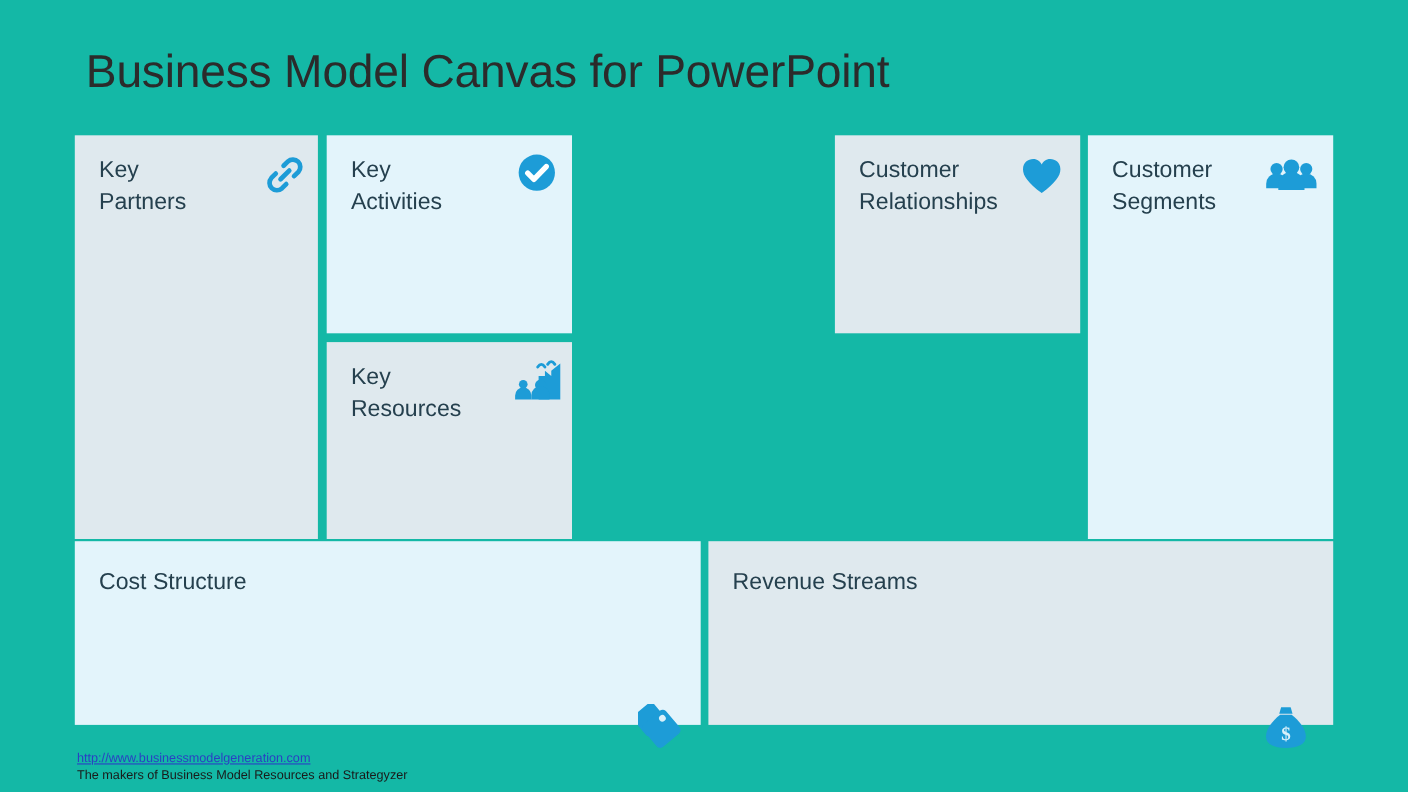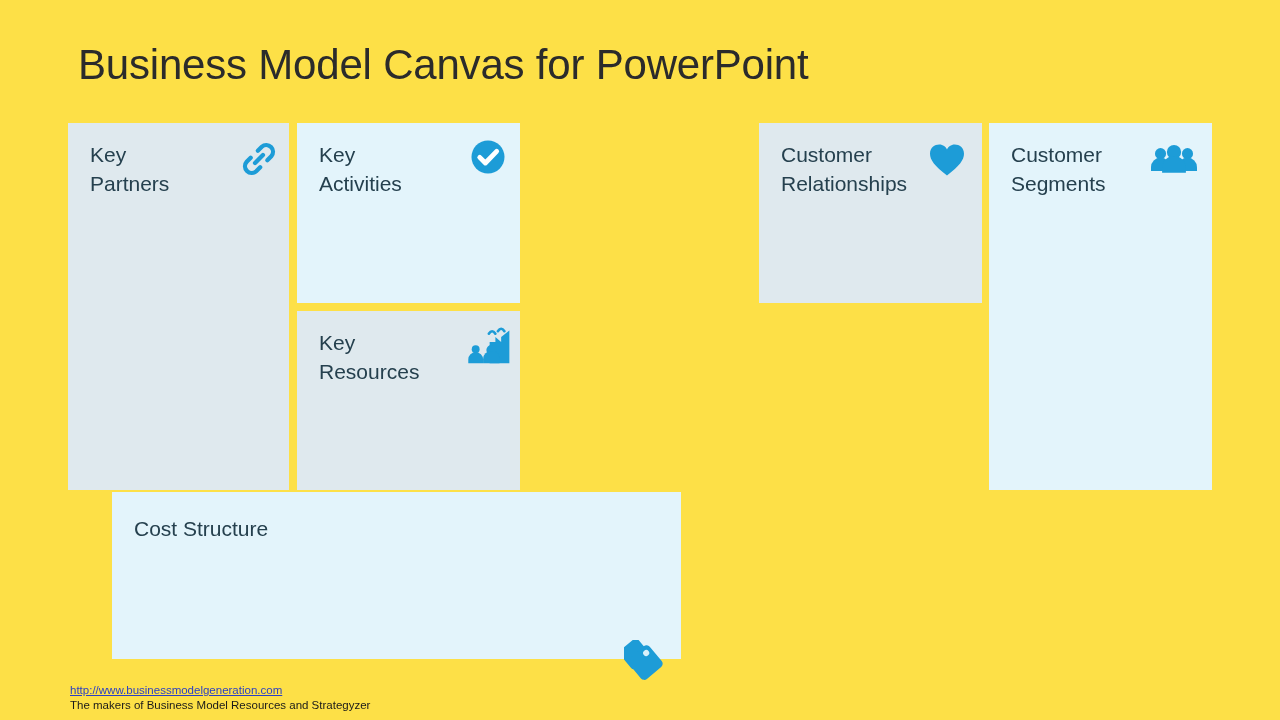--- a/index.html
+++ b/index.html
@@ -14,21 +14,21 @@
     overflow: hidden;
     font-family: "Liberation Sans", sans-serif;
     -webkit-font-smoothing: antialiased;
   }
 
   .slide {
     position: absolute;
     left: 0; top: 0;
     width: 1280px;
     height: 720px;
-    background: #fde047;
+    background: #14b8a6;
   }
 
   .title {
     position: absolute;
     left: 78px;
     top: 41px;
     font-size: 42px;
     font-weight: 400;
     color: #2b2b2b;
     letter-spacing: -0.2px;
@@ -173,33 +173,45 @@
             <path d="M0 34 L24 34 L24 29 a12 12 0 0 0 -24 0 Z"></path>
             <circle cx="46" cy="12" r="7"></circle>
             <path d="M34 34 L58 34 L58 29 a12 12 0 0 0 -24 0 Z"></path>
             <circle cx="29" cy="10" r="9"></circle>
             <path d="M14 36 L44 36 L44 30 a15 15 0 0 0 -30 0 Z"></path>
           </g>
         </svg>
       </span>
     </div>
 
-    <div class="block bg-light wide" style="left:0px; top:369px; width:569px; height:167px;margin-left:44px;">
+    <div class="block bg-light wide" style="left:0px; top:369px; width:569px; height:167px;">
       <div class="block-label">Cost Structure</div>
       <span class="block-icon" style="left:512px; top:148px;">
         <svg width="44" height="44" viewBox="0 0 52 52">
           <g fill="#1d9cd7" transform="rotate(-40 26 26)">
             <path d="M10 2 L30 2 a4 4 0 0 1 4 4 L34 26 a4 4 0 0 1 -4 4 L10 30 a4 4 0 0 1 -4 -4 L6 6 a4 4 0 0 1 4 -4 Z" transform="translate(2,-6)"></path>
             <path d="M14 10 L36 10 a5 5 0 0 1 5 5 L41 37 a5 5 0 0 1 -5 5 L14 42 a5 5 0 0 1 -5 -5 L9 15 a5 5 0 0 1 5 -5 Z"></path>
             <circle cx="33" cy="18" r="3.6" fill="#d9f0fa"></circle>
           </g>
         </svg>
       </span>
     </div>
 
+    <div class="block bg-grey wide" style="left:576px; top:369px; width:568px; height:167px;">
+      <div class="block-label">Revenue Streams</div>
+      <span class="block-icon" style="left:506px; top:148px;">
+        <svg width="38" height="42" viewBox="0 0 44 48">
+          <g fill="#1d9cd7">
+            <path d="M17 3 L27 3 L29 10 L15 10 Z"></path>
+            <path d="M16 11 L28 11 C36 17 43 26 43 34 C43 42 35 46 22 46 C9 46 1 42 1 34 C1 26 8 17 16 11 Z"></path>
+          </g>
+          <text x="22" y="38" font-family="Liberation Serif, serif" font-size="20" font-weight="700" fill="#d9f0fa" text-anchor="middle">$</text>
+        </svg>
+      </span>
+    </div>
 
   </div>
 
   <div class="footer">
     <a class="footer-link" href="#">http://www.businessmodelgeneration.com</a>
     <span class="footer-line">The makers of Business Model Resources and Strategyzer</span>
   </div>
 
 </div>
 

